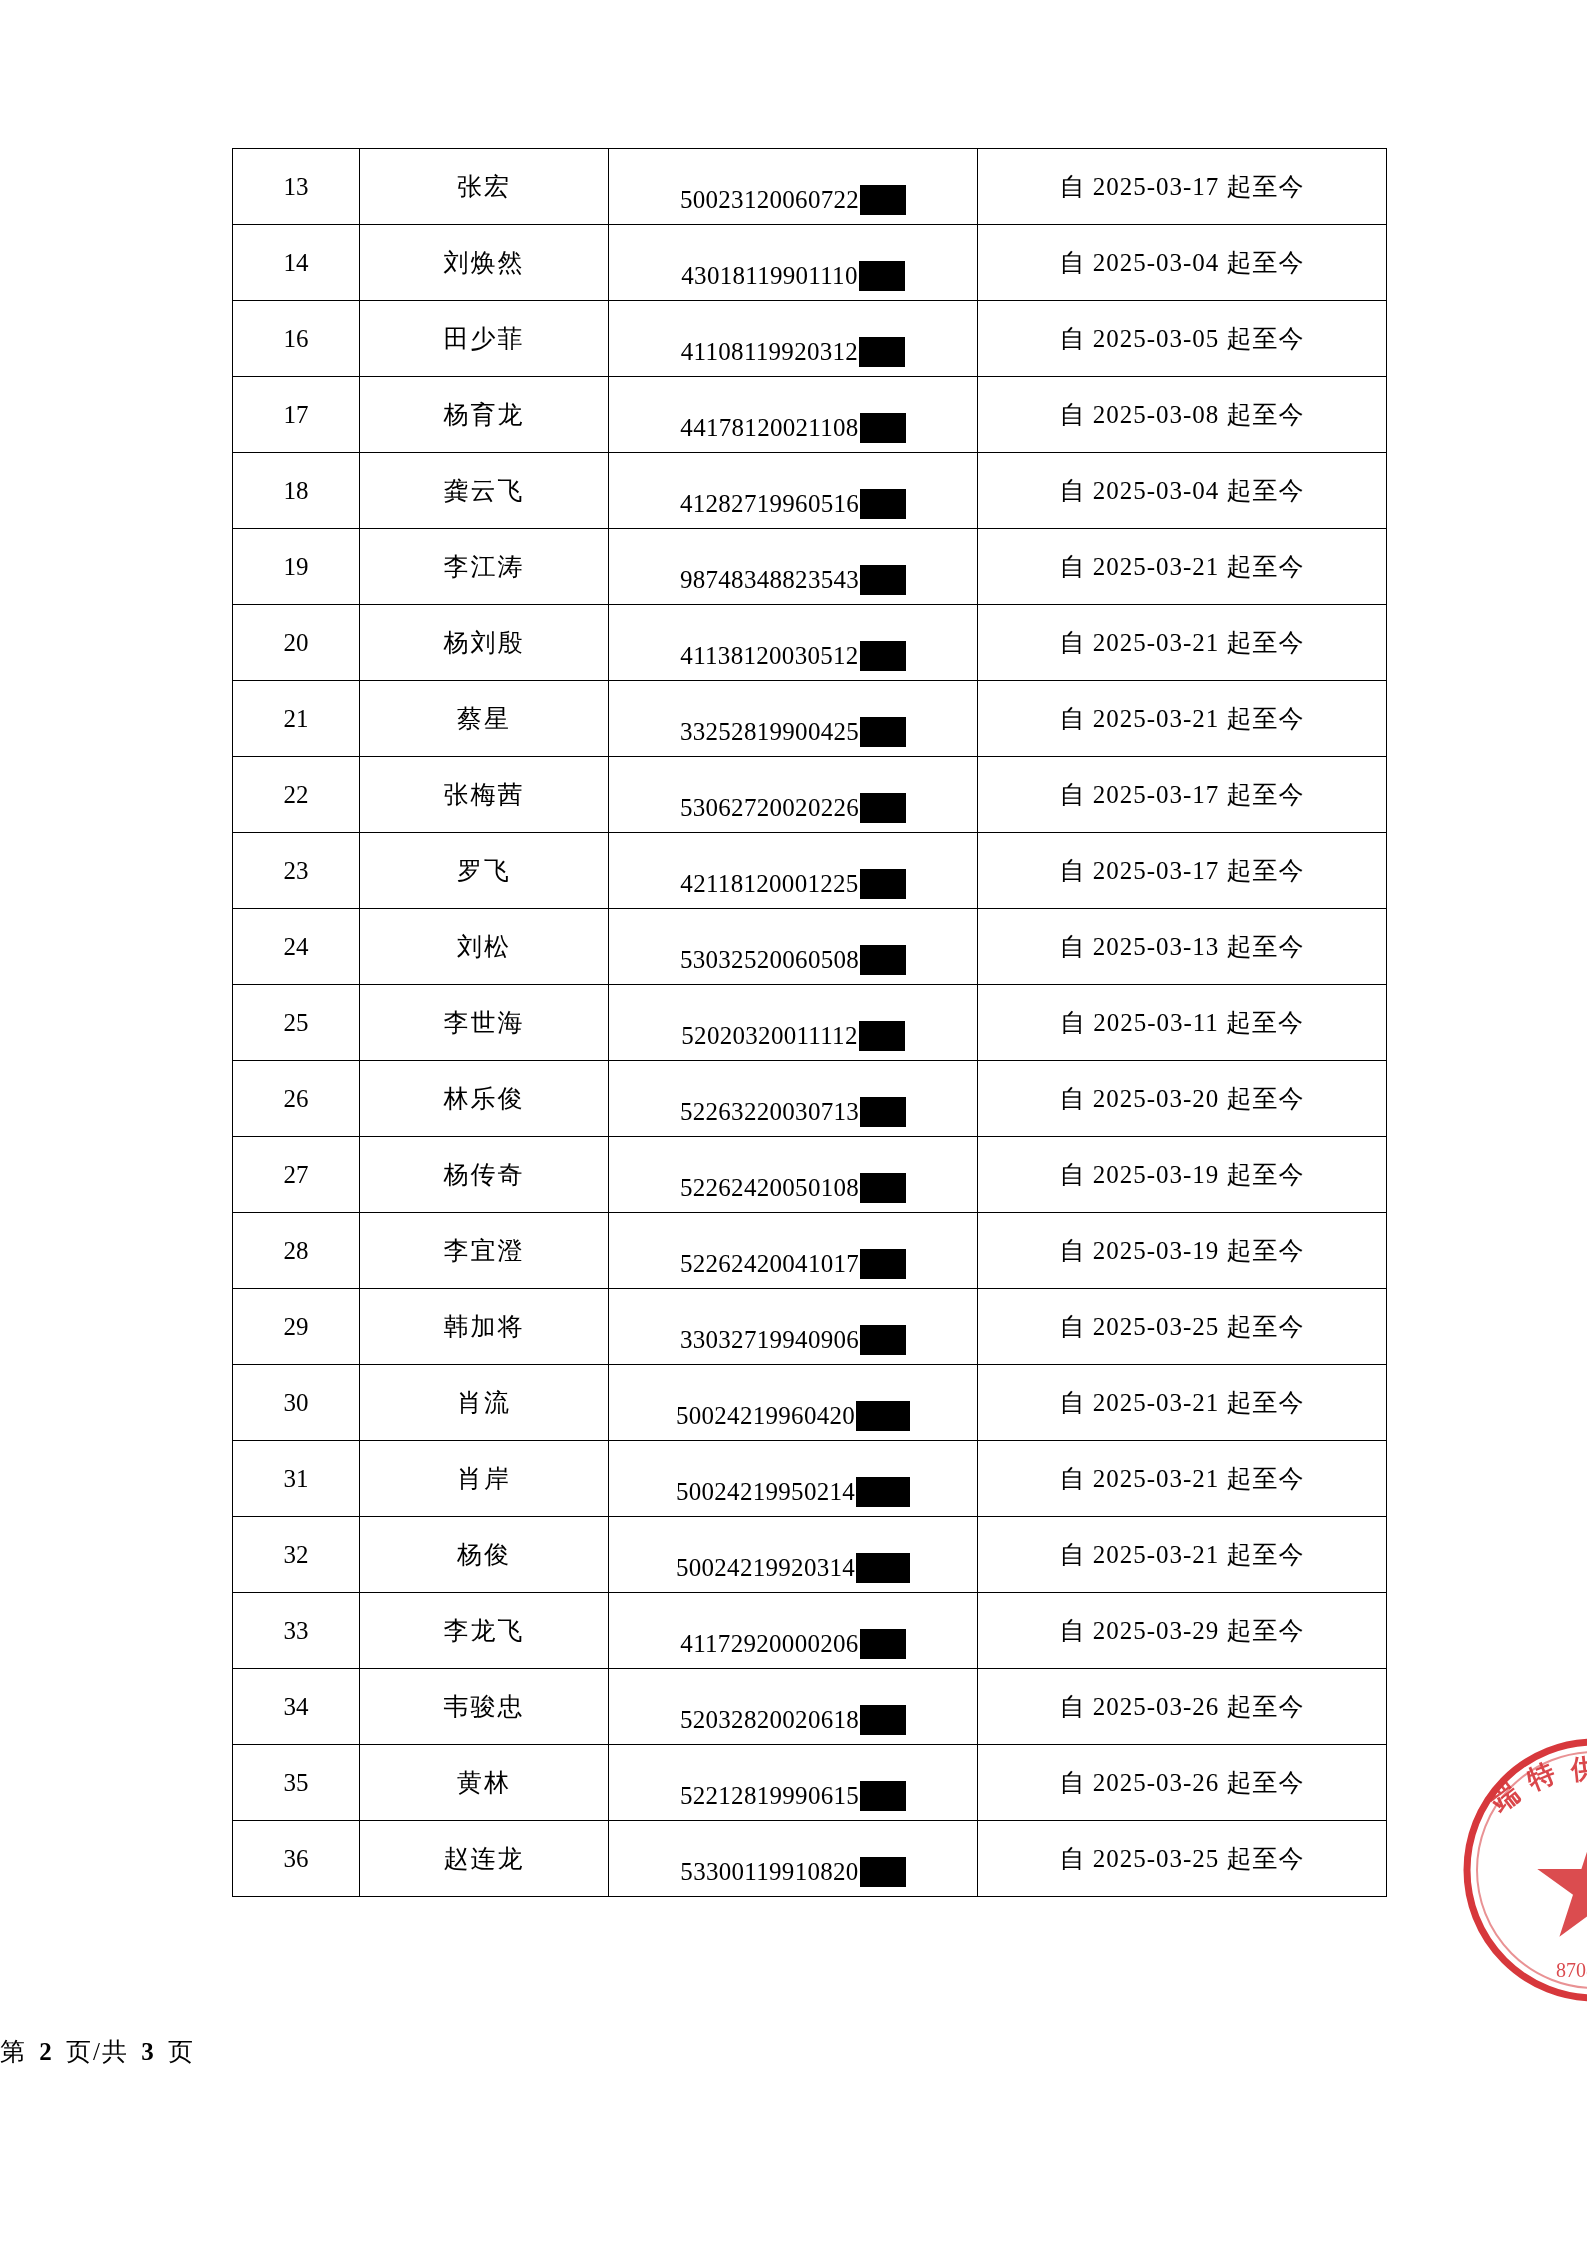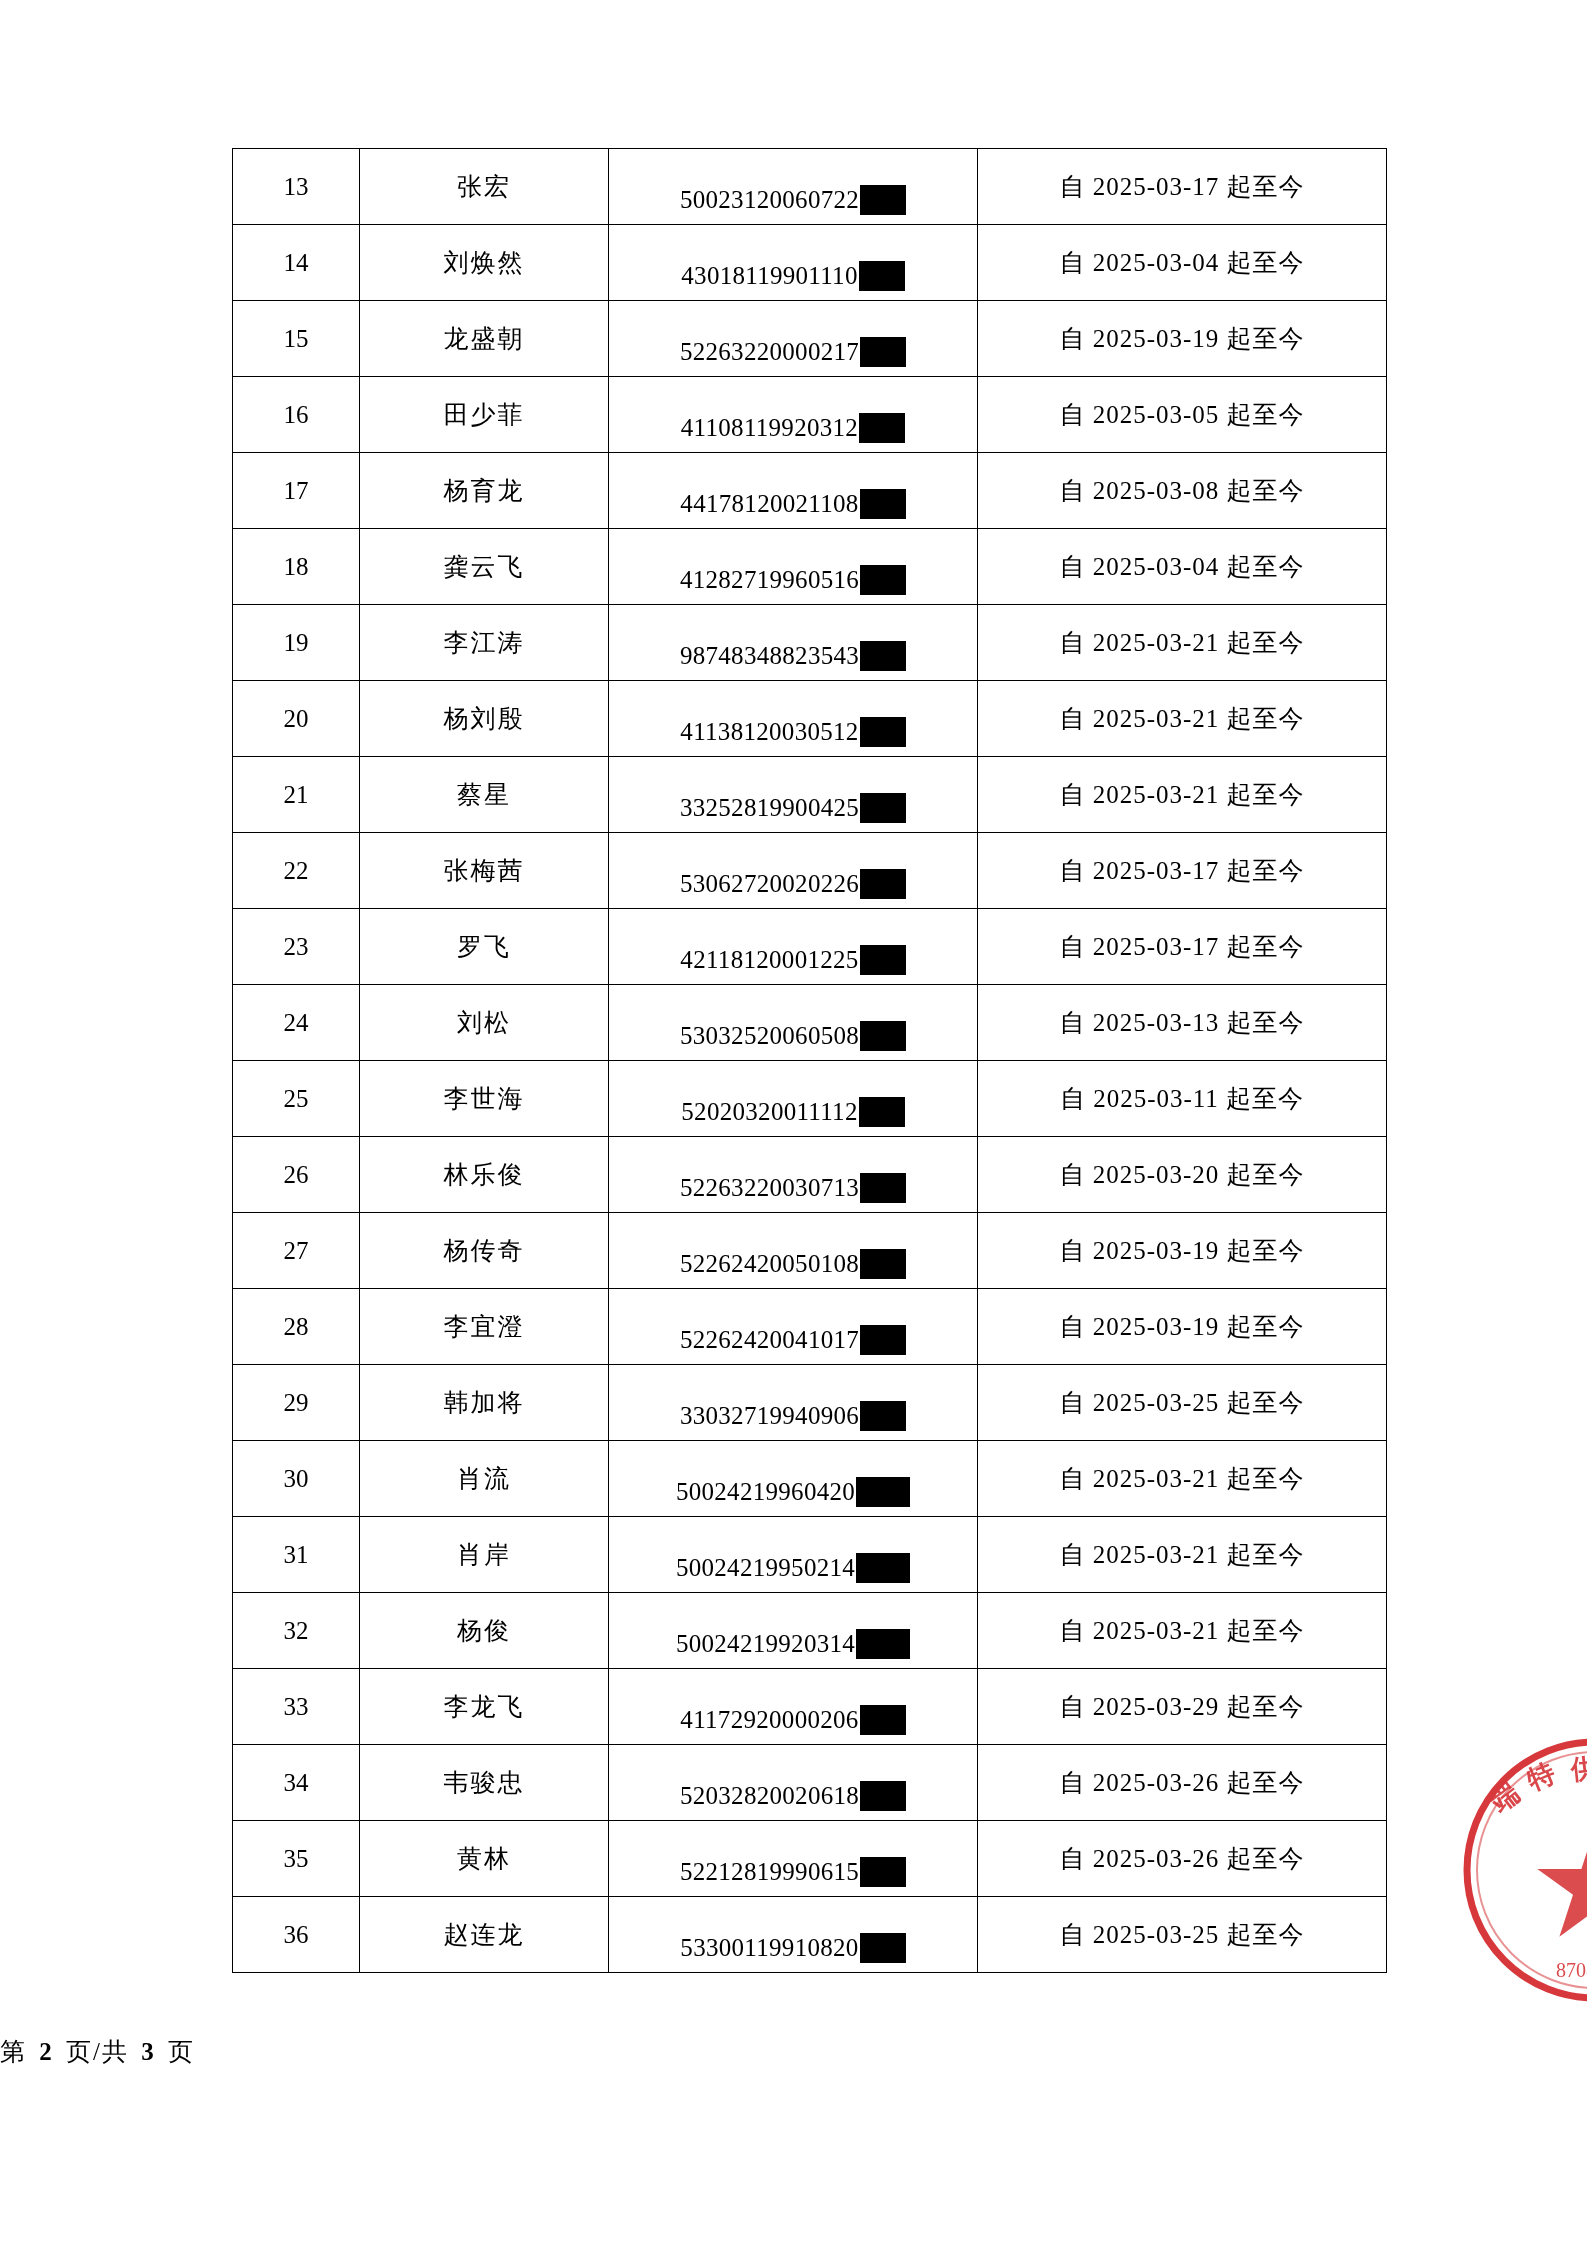--- a/index.html
+++ b/index.html
@@ -119,29 +119,20 @@
           <td class="col-date cell-date">自 2025-03-17 起至今</td>
         </tr>
         <tr>
           <td class="col-index">14</td>
           <td class="col-name cell-name">刘焕然</td>
           <td class="col-id"><span class="id-wrap">
               <span class="id-digits">43018119901110</span>
               <span class="id-redaction redact-w1"></span>
             </span></td>
           <td class="col-date cell-date">自 2025-03-04 起至今</td>
-        </tr>
-        <tr>
-          <td class="col-index">15</td>
-          <td class="col-name cell-name">龙盛朝</td>
-          <td class="col-id"><span class="id-wrap">
-              <span class="id-digits">52263220000217</span>
-              <span class="id-redaction redact-w1"></span>
-            </span></td>
-          <td class="col-date cell-date">自 2025-03-19 起至今</td>
         </tr>
         <tr>
           <td class="col-index">16</td>
           <td class="col-name cell-name">田少菲</td>
           <td class="col-id"><span class="id-wrap">
               <span class="id-digits">41108119920312</span>
               <span class="id-redaction redact-w1"></span>
             </span></td>
           <td class="col-date cell-date">自 2025-03-05 起至今</td>
         </tr>

